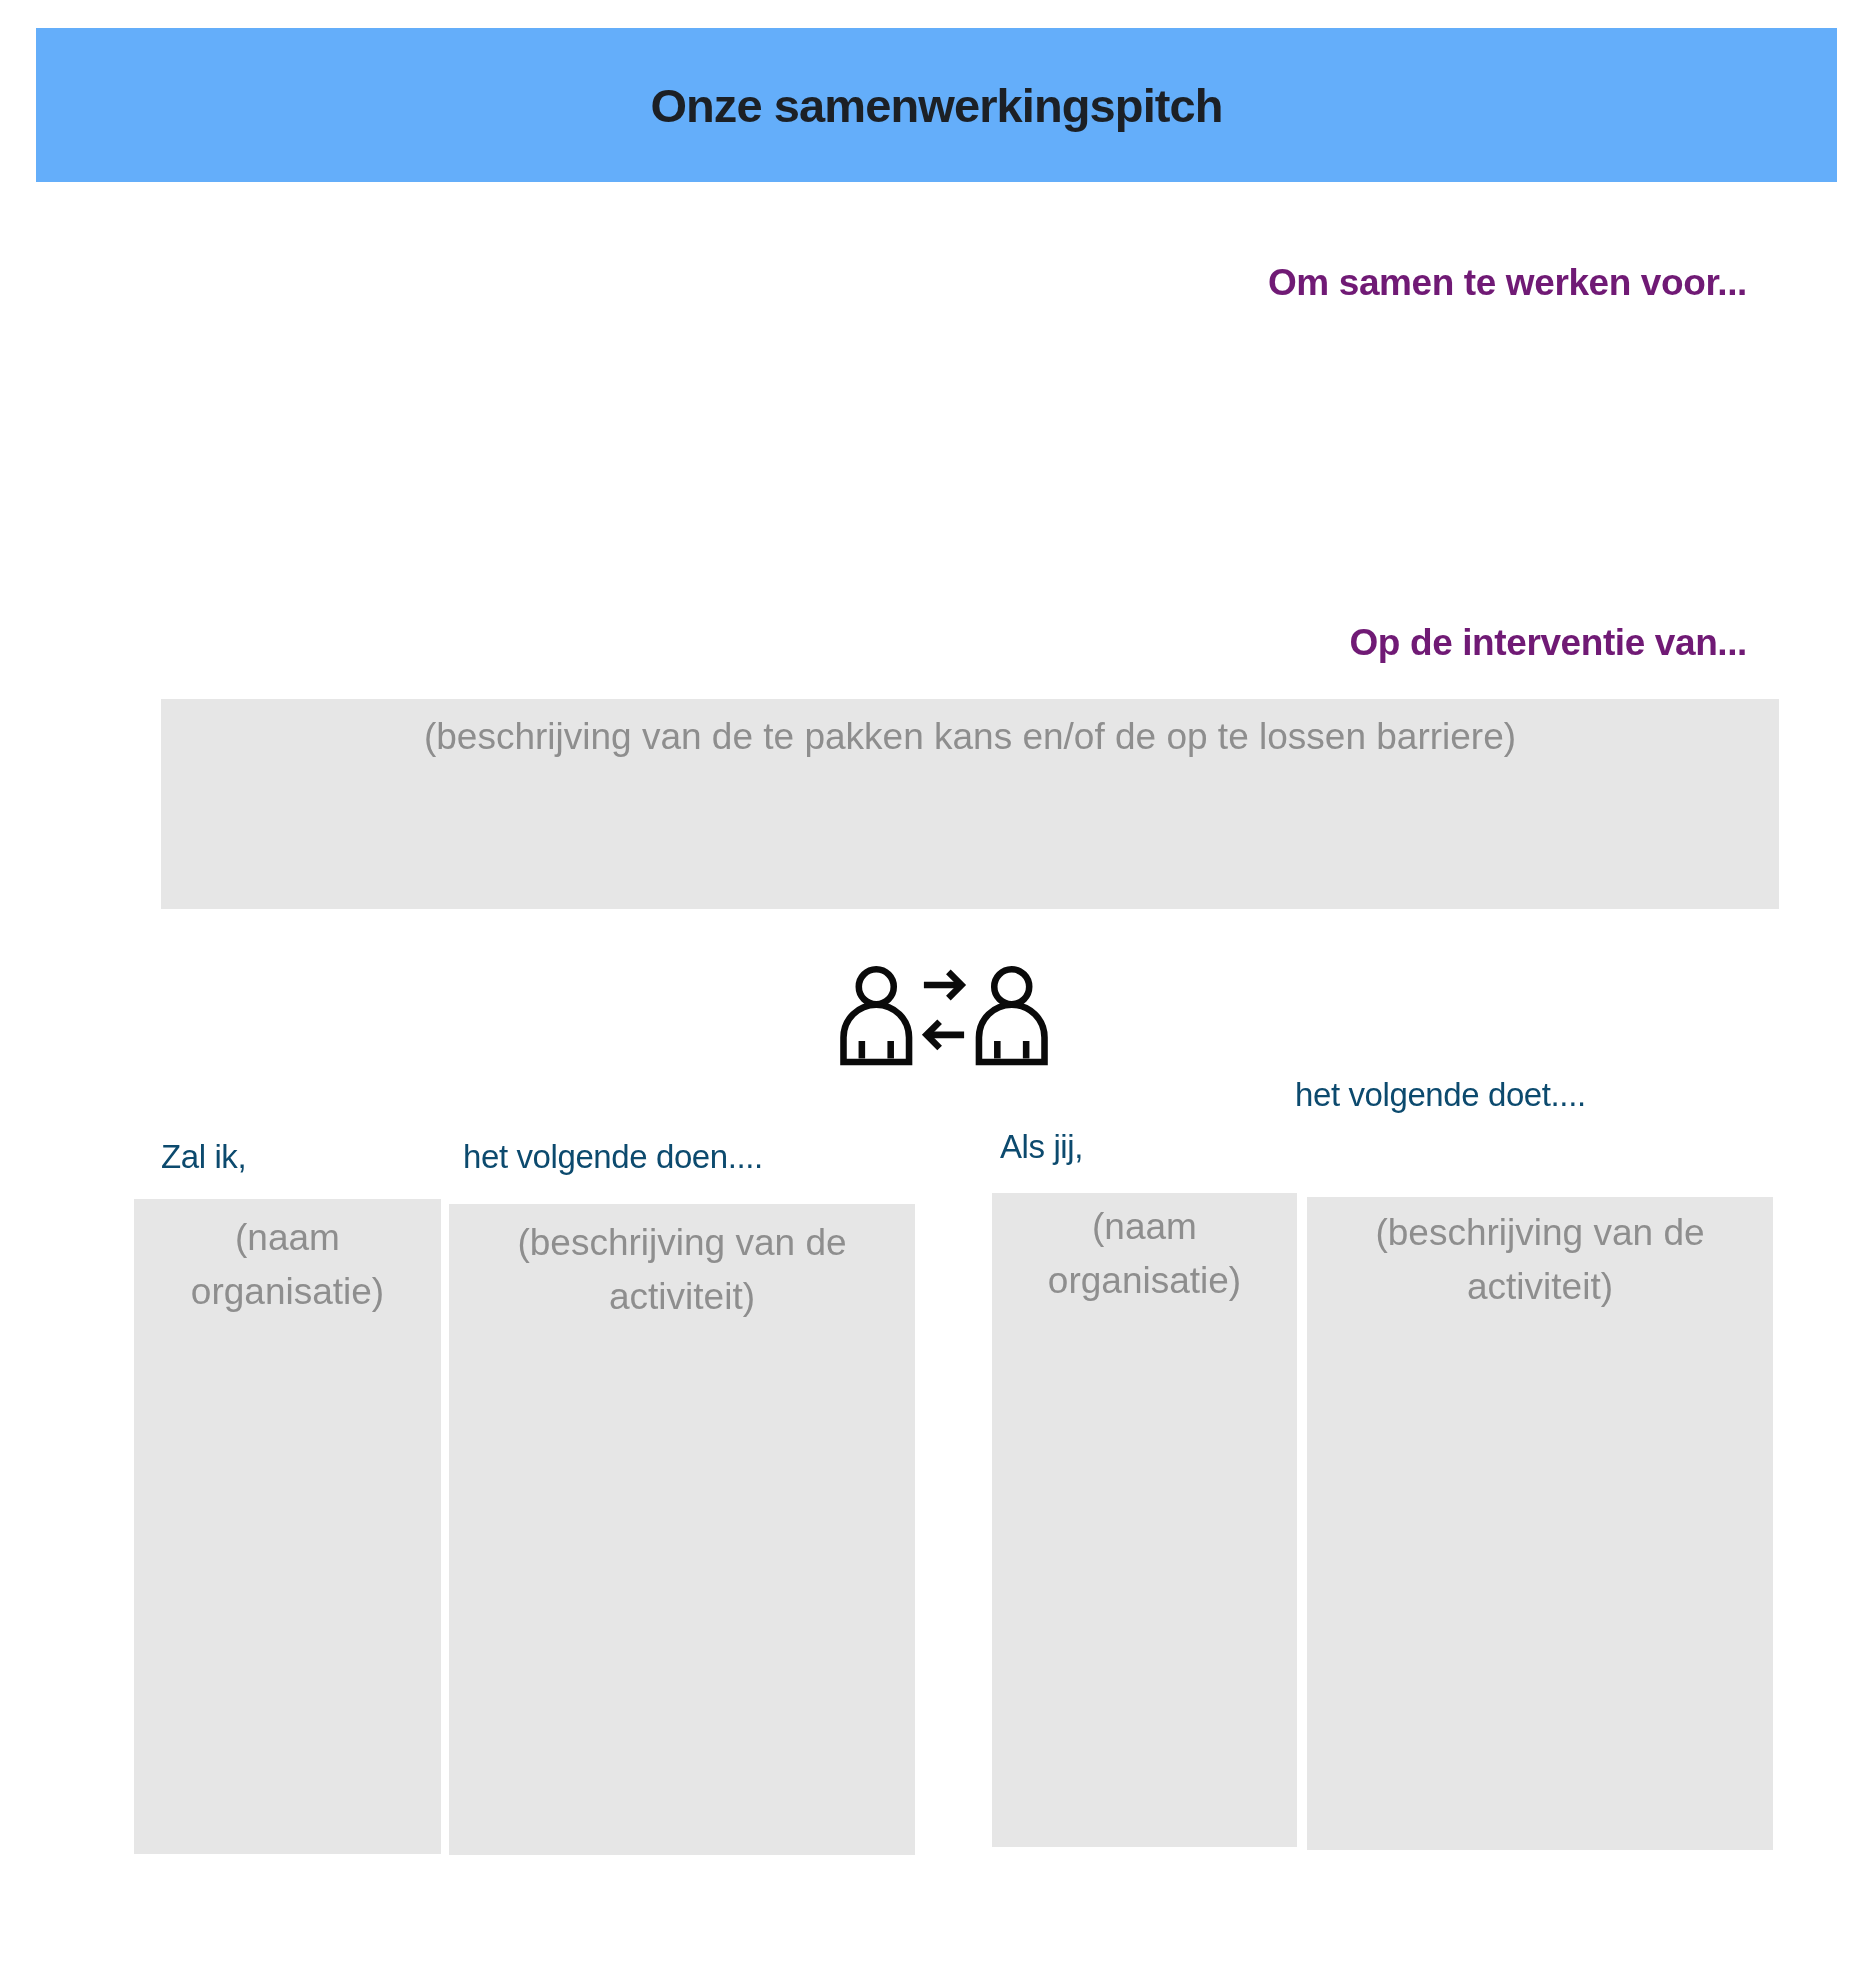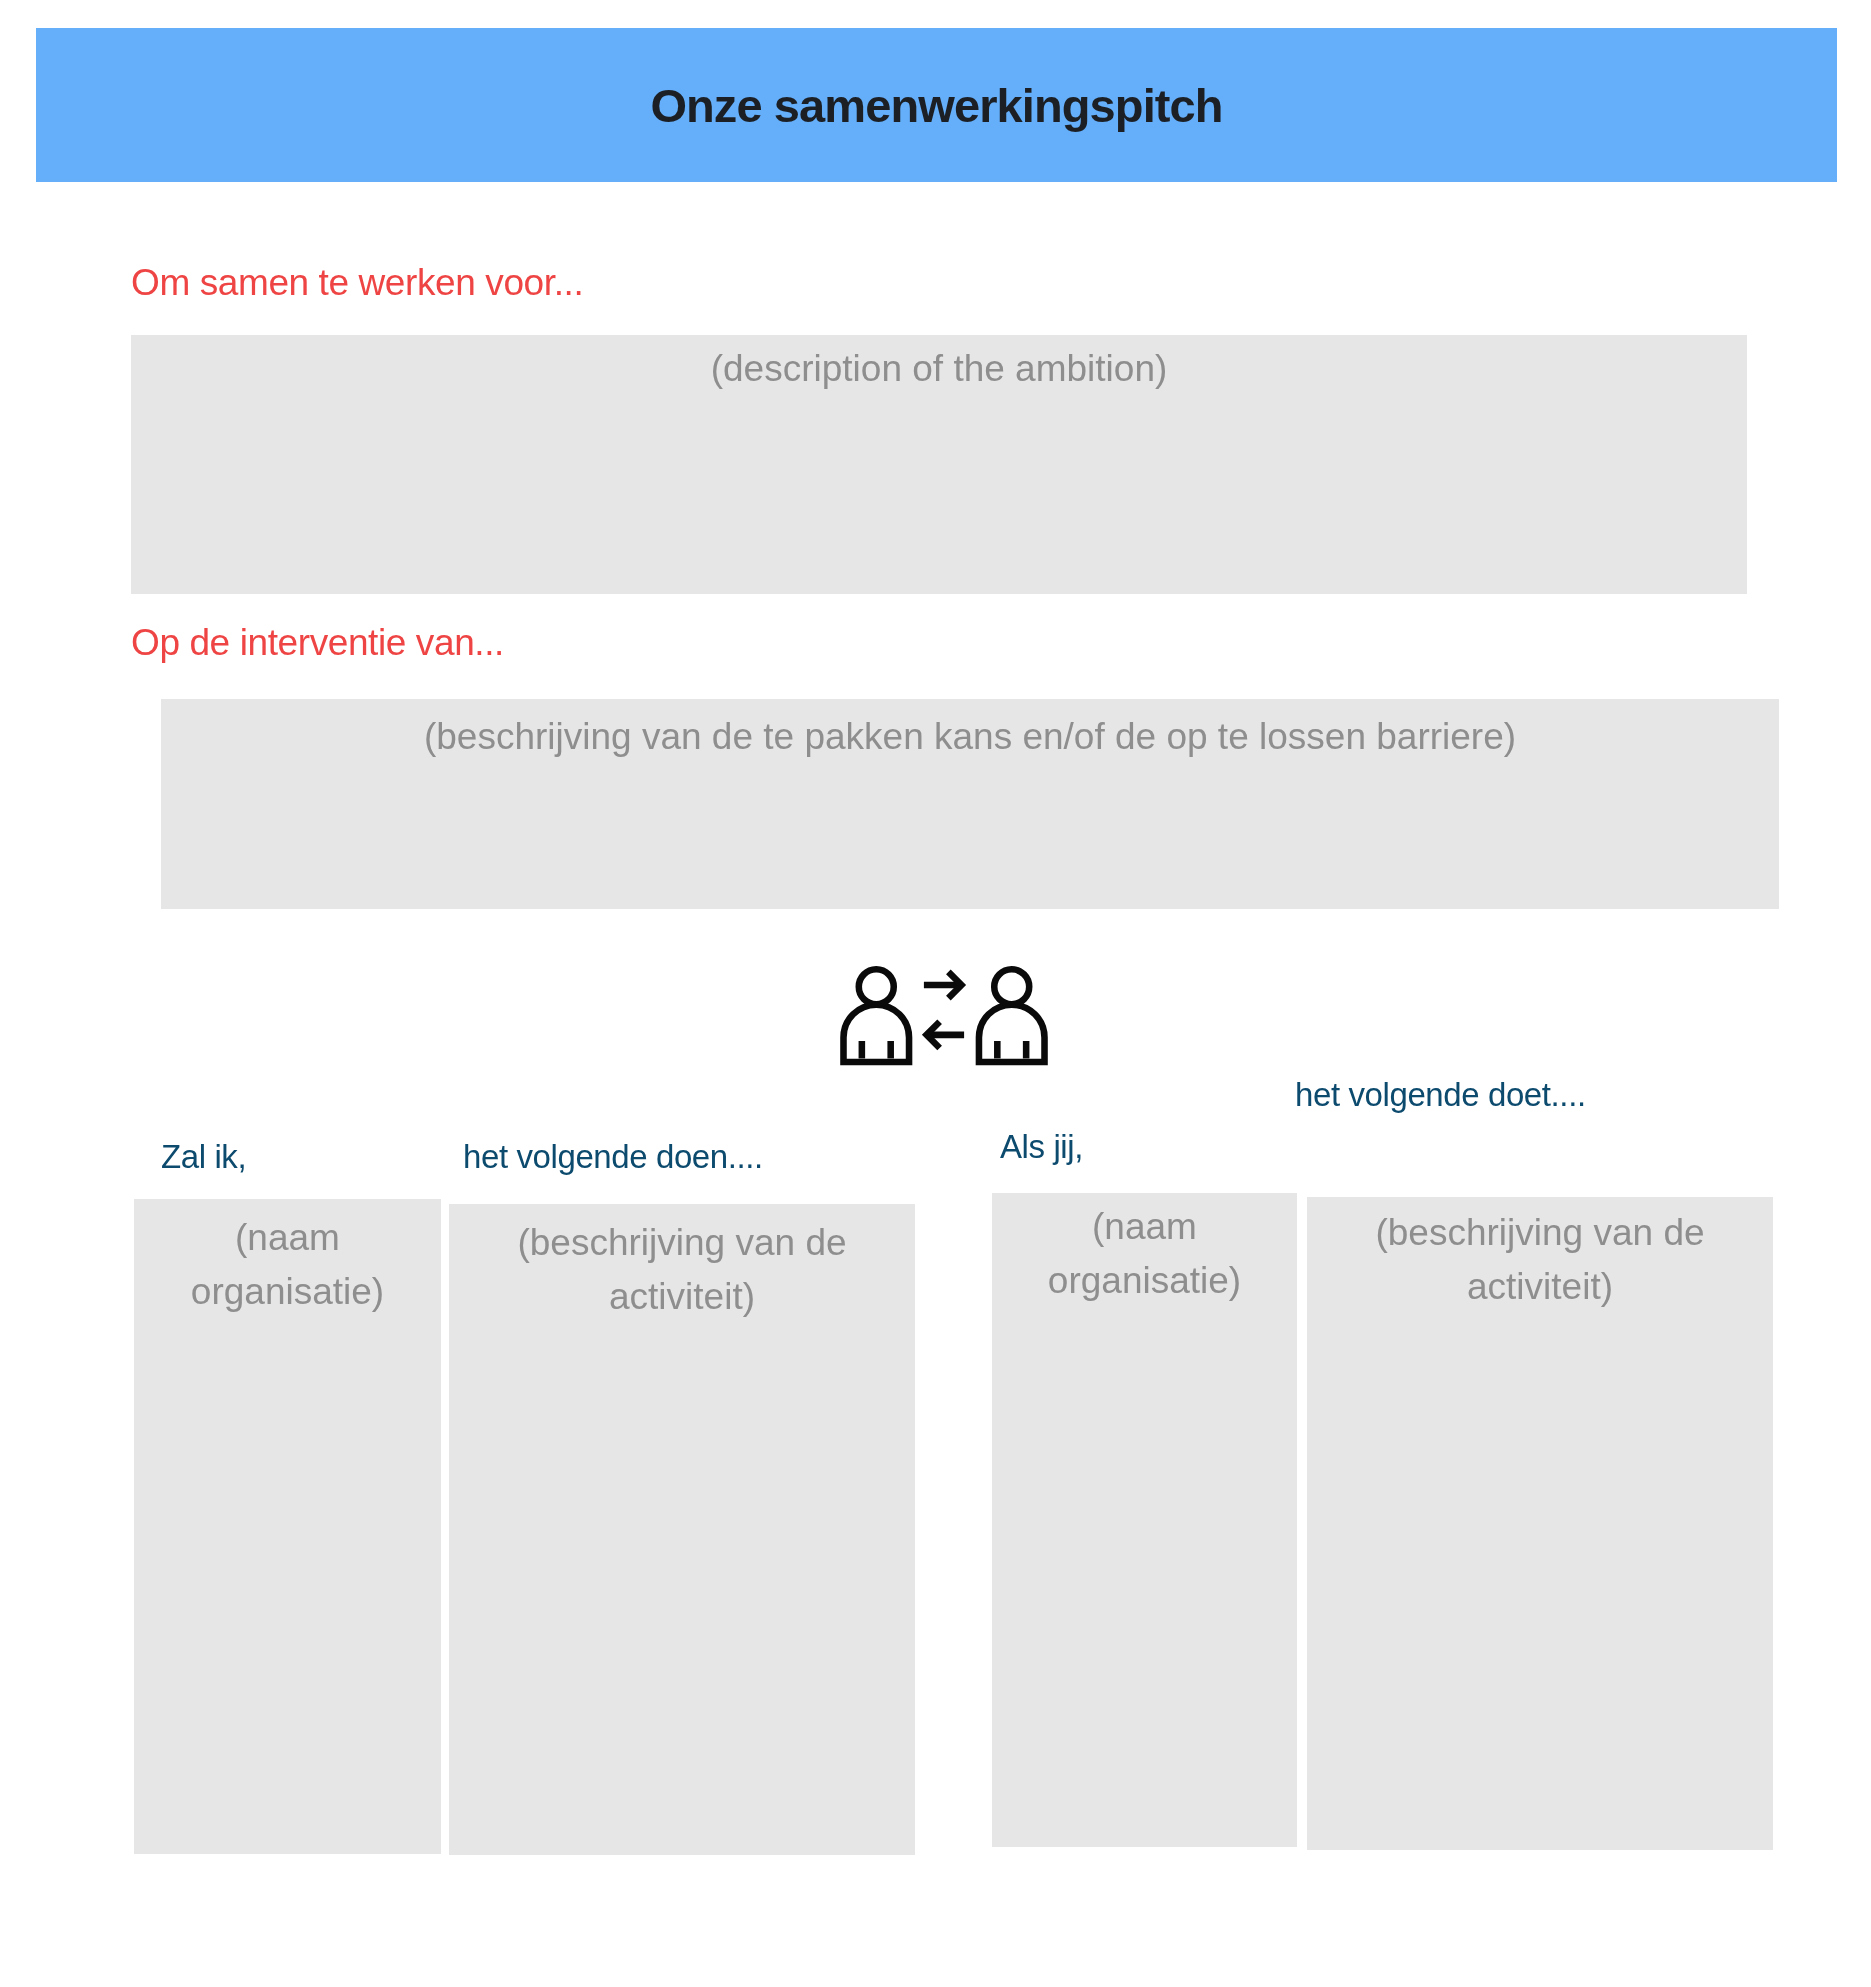--- a/index.html
+++ b/index.html
@@ -13,21 +13,21 @@
   .titlebar{
     position:absolute;left:36px;top:28px;width:1801px;height:154px;
     background:#64aefa;
     display:flex;align-items:center;justify-content:center;
   }
   .titlebar h1{
     margin:0;font-size:47px;font-weight:700;color:#1c2025;letter-spacing:-0.9px;
   }
   .section-heading{
     position:absolute;left:131px;width:1616px;
-    text-align:left;font-size:37px;font-weight:400;color:#ef4444;letter-spacing:-0.4px;
+    text-align:right;font-size:37px;font-weight:700;color:#701a75;letter-spacing:-0.4px;
   }
   .field{
     position:absolute;background:#e6e6e6;box-sizing:border-box;
   }
   .ph{
     color:#8e8e8e;font-size:37px;line-height:40px;display:block;
   }
   .field.wide{text-align:center;}
   .col-header{
     position:absolute;font-size:33px;font-weight:400;color:#0c4a6e;letter-spacing:-0.4px;white-space:nowrap;
@@ -39,23 +39,20 @@
 </head>
 <body>
 
 <div class="page">
 
   <header class="titlebar">
     <h1>Onze samenwerkingspitch</h1>
   </header>
 
   <div class="section-heading" style="top:262px;">Om samen te werken voor...</div>
-  <div class="field wide" style="left:131px;top:335px;width:1616px;height:259px;padding-top:14px;">
-    <span class="ph">(description of the ambition)</span>
-  </div>
 
   <div class="section-heading" style="top:622px;">Op de interventie van...</div>
   <div class="field wide" style="left:129px;top:699px;width:1618px;height:210px;padding-top:17.5px;margin-left:32px;">
     <span class="ph">(beschrijving van de te pakken kans en/of de op te lossen barriere)</span>
   </div>
 
   <div class="icon-wrap">
     <svg viewBox="0 0 238 112" xmlns="http://www.w3.org/2000/svg">
       <g fill="none" stroke="#0a0a0a" stroke-width="7.5" stroke-linejoin="miter">
 

